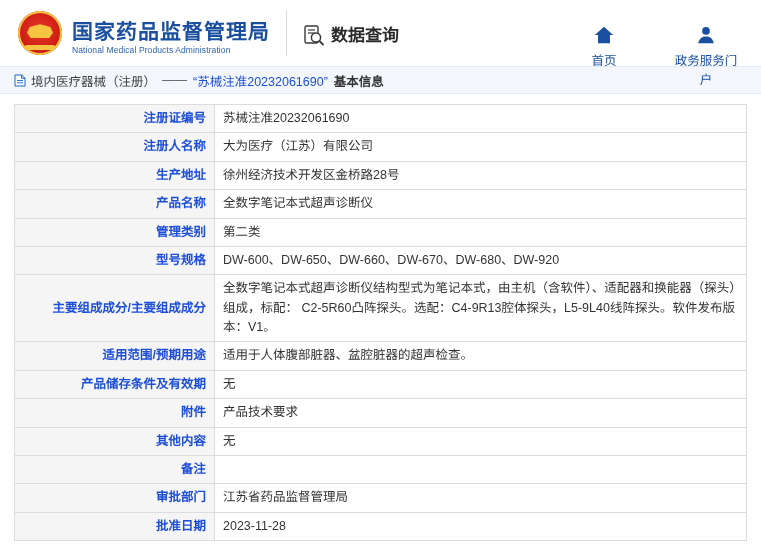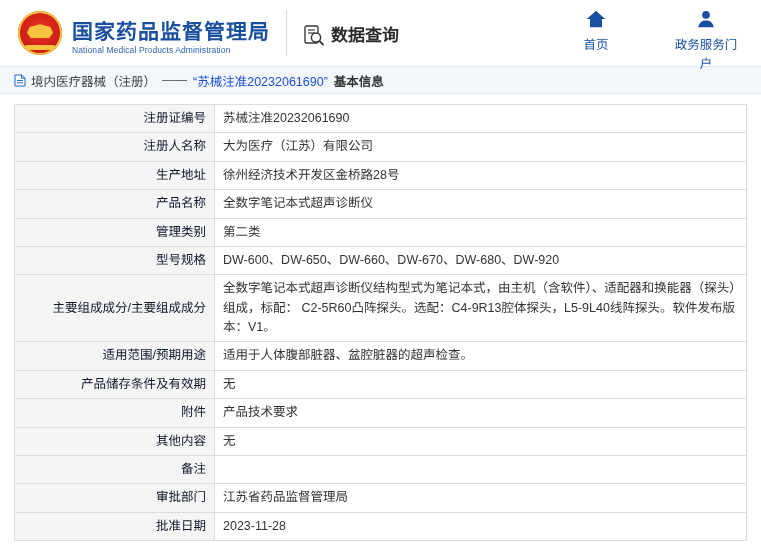--- a/index.html
+++ b/index.html
@@ -85,23 +85,23 @@
   }
   .site-name .q-icon svg { display: block; }
   .site-title {
     font-size: 17px;
     font-weight: bold;
     color: #2a2a2a;
   }
 
   .header-nav {
     position: absolute;
-    right: 18px; top: 8px;
-    display: flex;
-    gap: 36px;
+    right: 18px; top: 24px;
+    display: flex;
+    gap: 28px;
   }
   .nav-item {
     width: 74px;
     text-align: center;
     color: #1a4fa0;
     font-size: 12.5px;
     cursor: pointer;
   }
   .nav-item .nav-icon {
     display: block;
@@ -155,22 +155,23 @@
     border: 1px solid #dcdcdc;
     padding: 4px 8px;
     font-size: 12.5px;
     line-height: 1.55;
     vertical-align: middle;
   }
   td.k {
     width: 200px;
     background: #f5f5f5;
     text-align: right;
-    color: #0f172a;
+    color: #1d4ed8;
     padding-right: 10px;
+    font-weight: bold;
   }
   td.v {
     background: #ffffff;
     color: #333;
     word-break: break-all;
   }
 </style>
 </head>
 <body>
 

